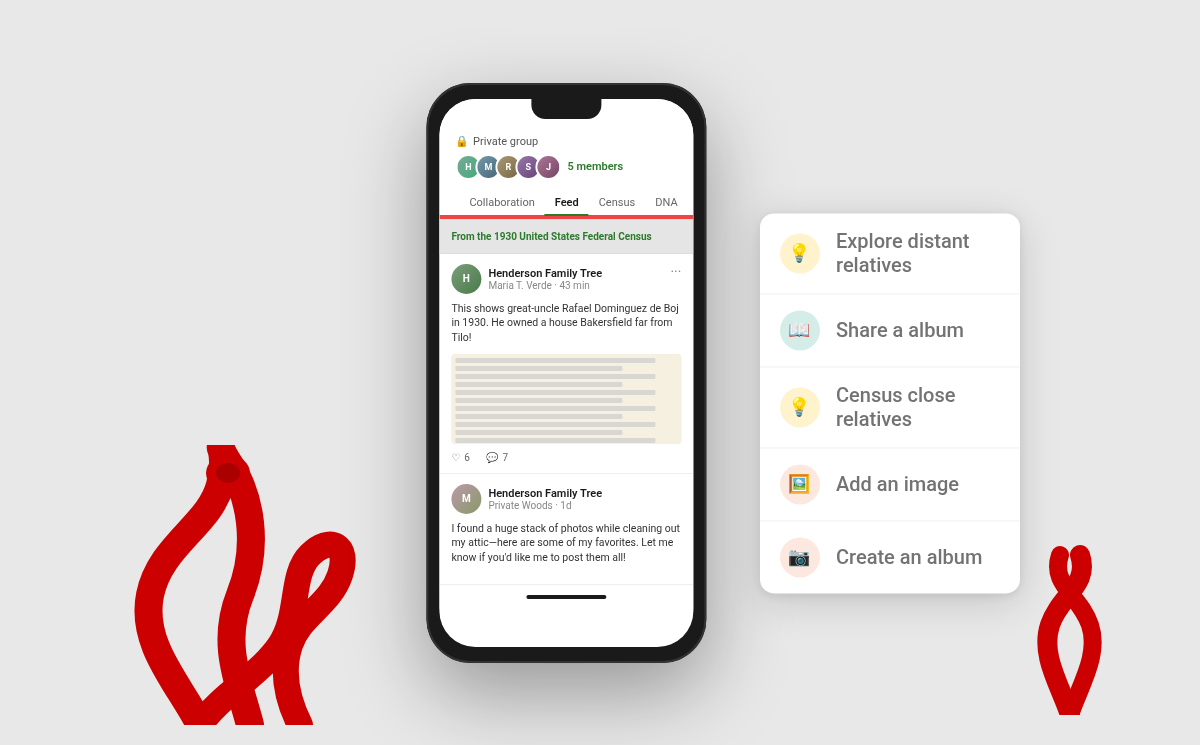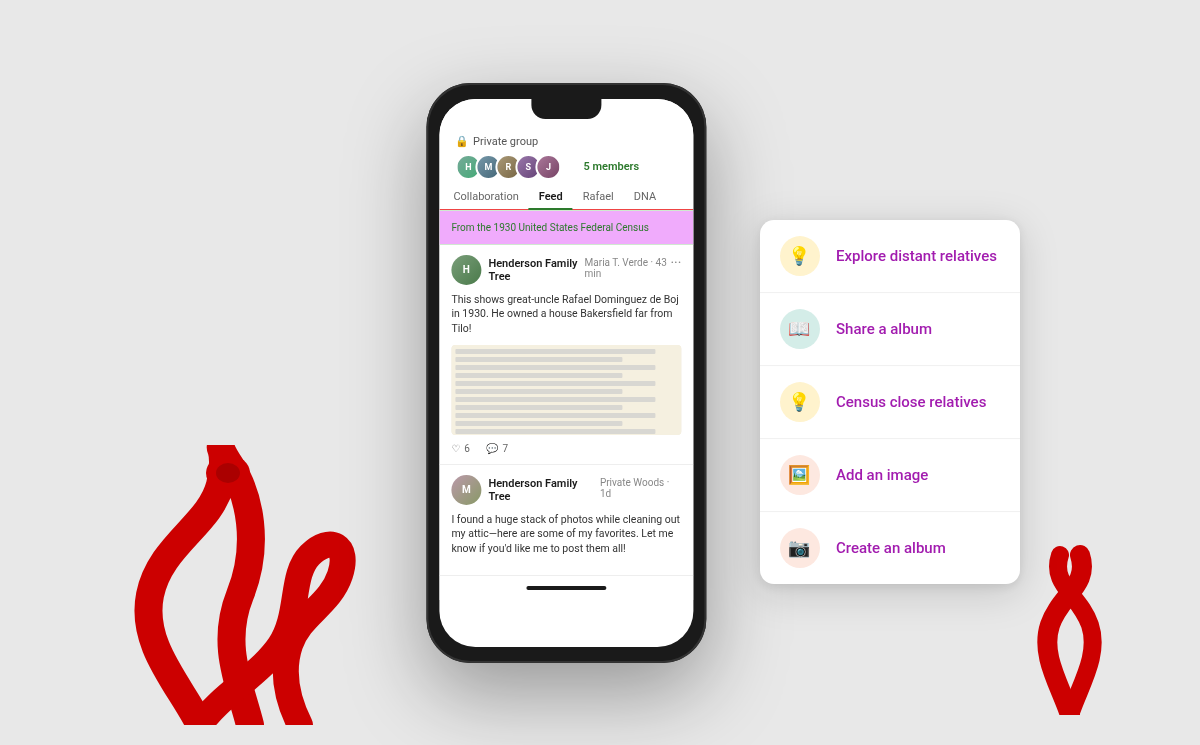--- a/index.html
+++ b/index.html
@@ -129,28 +129,28 @@
       color: #fff;
       font-weight: bold;
     }
 
     .avatar-sm:first-child { margin-left: 0; }
 
     .members-count {
       font-size: 11px;
       color: #2d7a2d;
       font-weight: 600;
-      margin-left: 16px;
     }
 
     
     .tabs {
       display: flex;
-      border-bottom: 1px solid #ef4444;
-      padding: 0 4px;
+      border-bottom: 4px solid #ef4444;
+      padding: 0 20px;
+      margin-top: 6px;
     }
 
     .tab {
       padding: 6px 10px;
       font-size: 11px;
       color: #666;
       cursor: pointer;
       position: relative;
     }
 
@@ -164,26 +164,27 @@
       position: absolute;
       bottom: -1px;
       left: 0;
       right: 0;
       height: 2px;
       background: #2d7a2d;
     }
 
     
     .feed-section-label {
-      background: #f0abfc;
+      background: #e5e5e5;
       padding: 11px 12px;
       font-size: 10px;
       color: #2d7a2d;
       border-top: 1px solid #d0e8d0;
       border-bottom: 1px solid #d0e8d0;
+      font-weight: bold;
     }
 
     .post-card {
       padding: 10px 12px;
       border-bottom: 1px solid #eee;
     }
 
     .post-header {
       display: flex;
       align-items: flex-start;
@@ -206,21 +207,21 @@
       align-items: center;
       justify-content: center;
       color: #fff;
       font-size: 10px;
       font-weight: bold;
       flex-shrink: 0;
     }
 
     .post-meta {
       display: flex;
-      flex-direction: row;
+      flex-direction: column;
     }
 
     .post-group-name {
       font-size: 11px;
       font-weight: 600;
       color: #1a1a1a;
     }
 
     .post-user-time {
       font-size: 10px;
@@ -325,23 +326,23 @@
       font-size: 18px;
     }
 
     .menu-icon-yellow { background: #fff3cd; }
     .menu-icon-teal { background: #d4ede8; }
     .menu-icon-yellow2 { background: #fff3cd; }
     .menu-icon-pink { background: #fde8e0; }
     .menu-icon-pink2 { background: #fde8e0; }
 
     .menu-label {
-      font-size: 15px;
+      font-size: 20px;
       font-weight: 500;
-      color: #a21caf;
+      color: #737373;
     }
 
     
     .ribbon-svg {
       position: absolute;
       z-index: 2;
     }
 
     .ribbon-left-svg {
       left: 120px;
@@ -396,21 +397,21 @@
               <div class="avatar-sm" style="background: linear-gradient(135deg,#97a,#647)">S</div>
               <div class="avatar-sm" style="background: linear-gradient(135deg,#a79,#746)">J</div>
             </div>
             <span class="members-count">5 members</span>
           </div>
         </div>
 
         <div class="tabs">
           <div class="tab">Collaboration</div>
           <div class="tab active">Feed</div>
-          <div class="tab">Rafael</div>
+          <div class="tab">Census</div>
           <div class="tab">DNA</div>
         </div>
 
         <div>
 
           <div class="feed-section-label">From the 1930 United States Federal Census</div>
 
           <div class="post-card">
             <div class="post-header">
               <div class="post-header-left">

